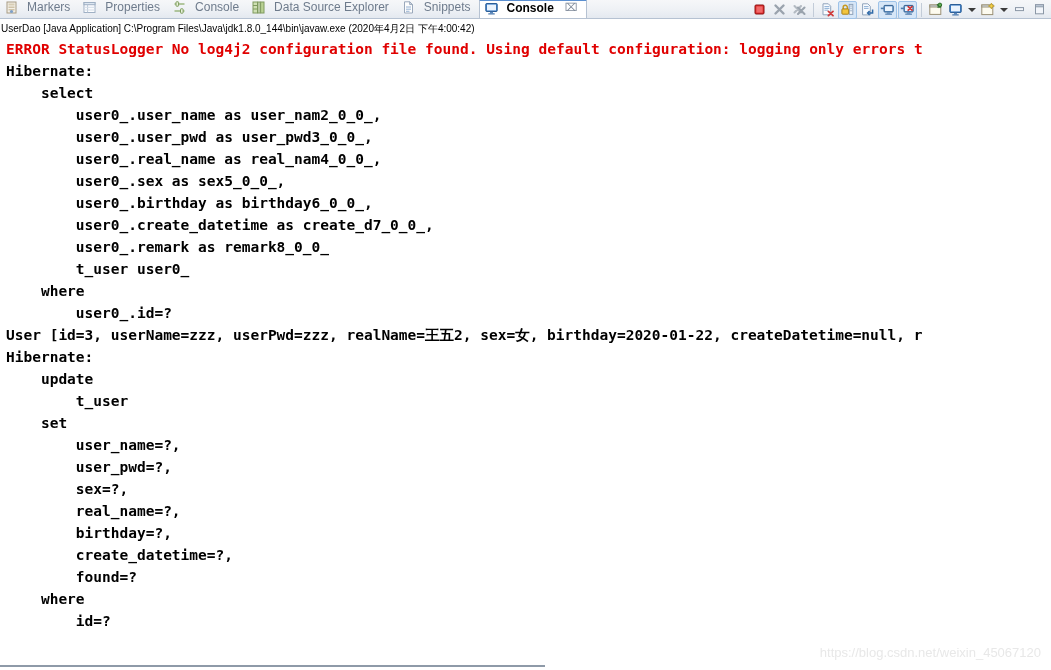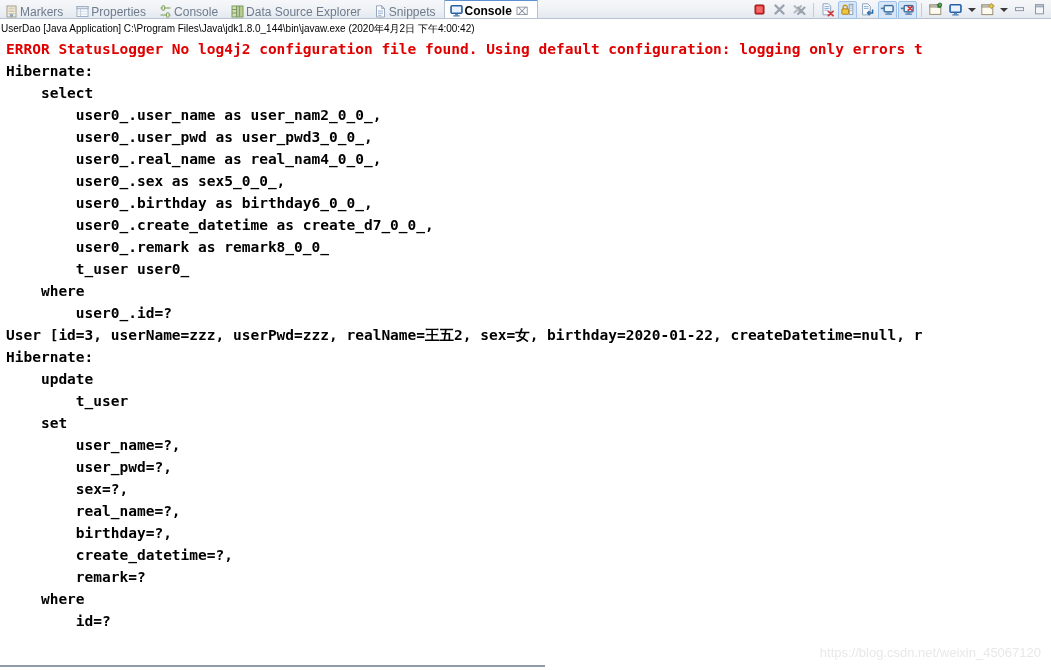--- a/index.html
+++ b/index.html
@@ -14,21 +14,21 @@
 
   
   .tabbar {
     position: absolute; left: 0; top: 0; width: 1051px; height: 19px;
     background: linear-gradient(to bottom, #f6f7f9 0%, #eef1f5 55%, #e4e9f0 100%);
     border-bottom: 1px solid #b6c2d2;
     display: flex; align-items: stretch;
   }
   .tabs { display: flex; align-items: stretch; height: 19px; }
   .tab {
-    display: flex; align-items: flex-end; gap: 1px;
+    display: flex; align-items: flex-start; gap: 8px;
     padding: 0 8px 0 4px; height: 19px;
     font-size: 12px; color: #6e7b8c; white-space: nowrap;
   }
   .tab.active {
     background: #ffffff;
     color: #000000; font-weight: bold;
     border-left: 1px solid #b6c2d2;
     border-right: 1px solid #b6c2d2;
     border-top: 2px solid #5b8fd0;
     margin-top: -1px;
@@ -359,21 +359,21 @@
         <div class="cline">Hibernate: </div>
         <div class="cline">    update</div>
         <div class="cline">        t_user </div>
         <div class="cline">    set</div>
         <div class="cline">        user_name=?,</div>
         <div class="cline">        user_pwd=?,</div>
         <div class="cline">        sex=?,</div>
         <div class="cline">        real_name=?,</div>
         <div class="cline">        birthday=?,</div>
         <div class="cline">        create_datetime=?,</div>
-        <div class="cline">        remark=? </div>
+        <div class="cline">        found=? </div>
         <div class="cline">    where</div>
         <div class="cline">        id=?</div>
       </div>
   </div>
 
   <div class="watermark">https://blog.csdn.net/weixin_45067120</div>
 
   <div class="hscroll">
     <div class="thumb"></div>
   </div>

